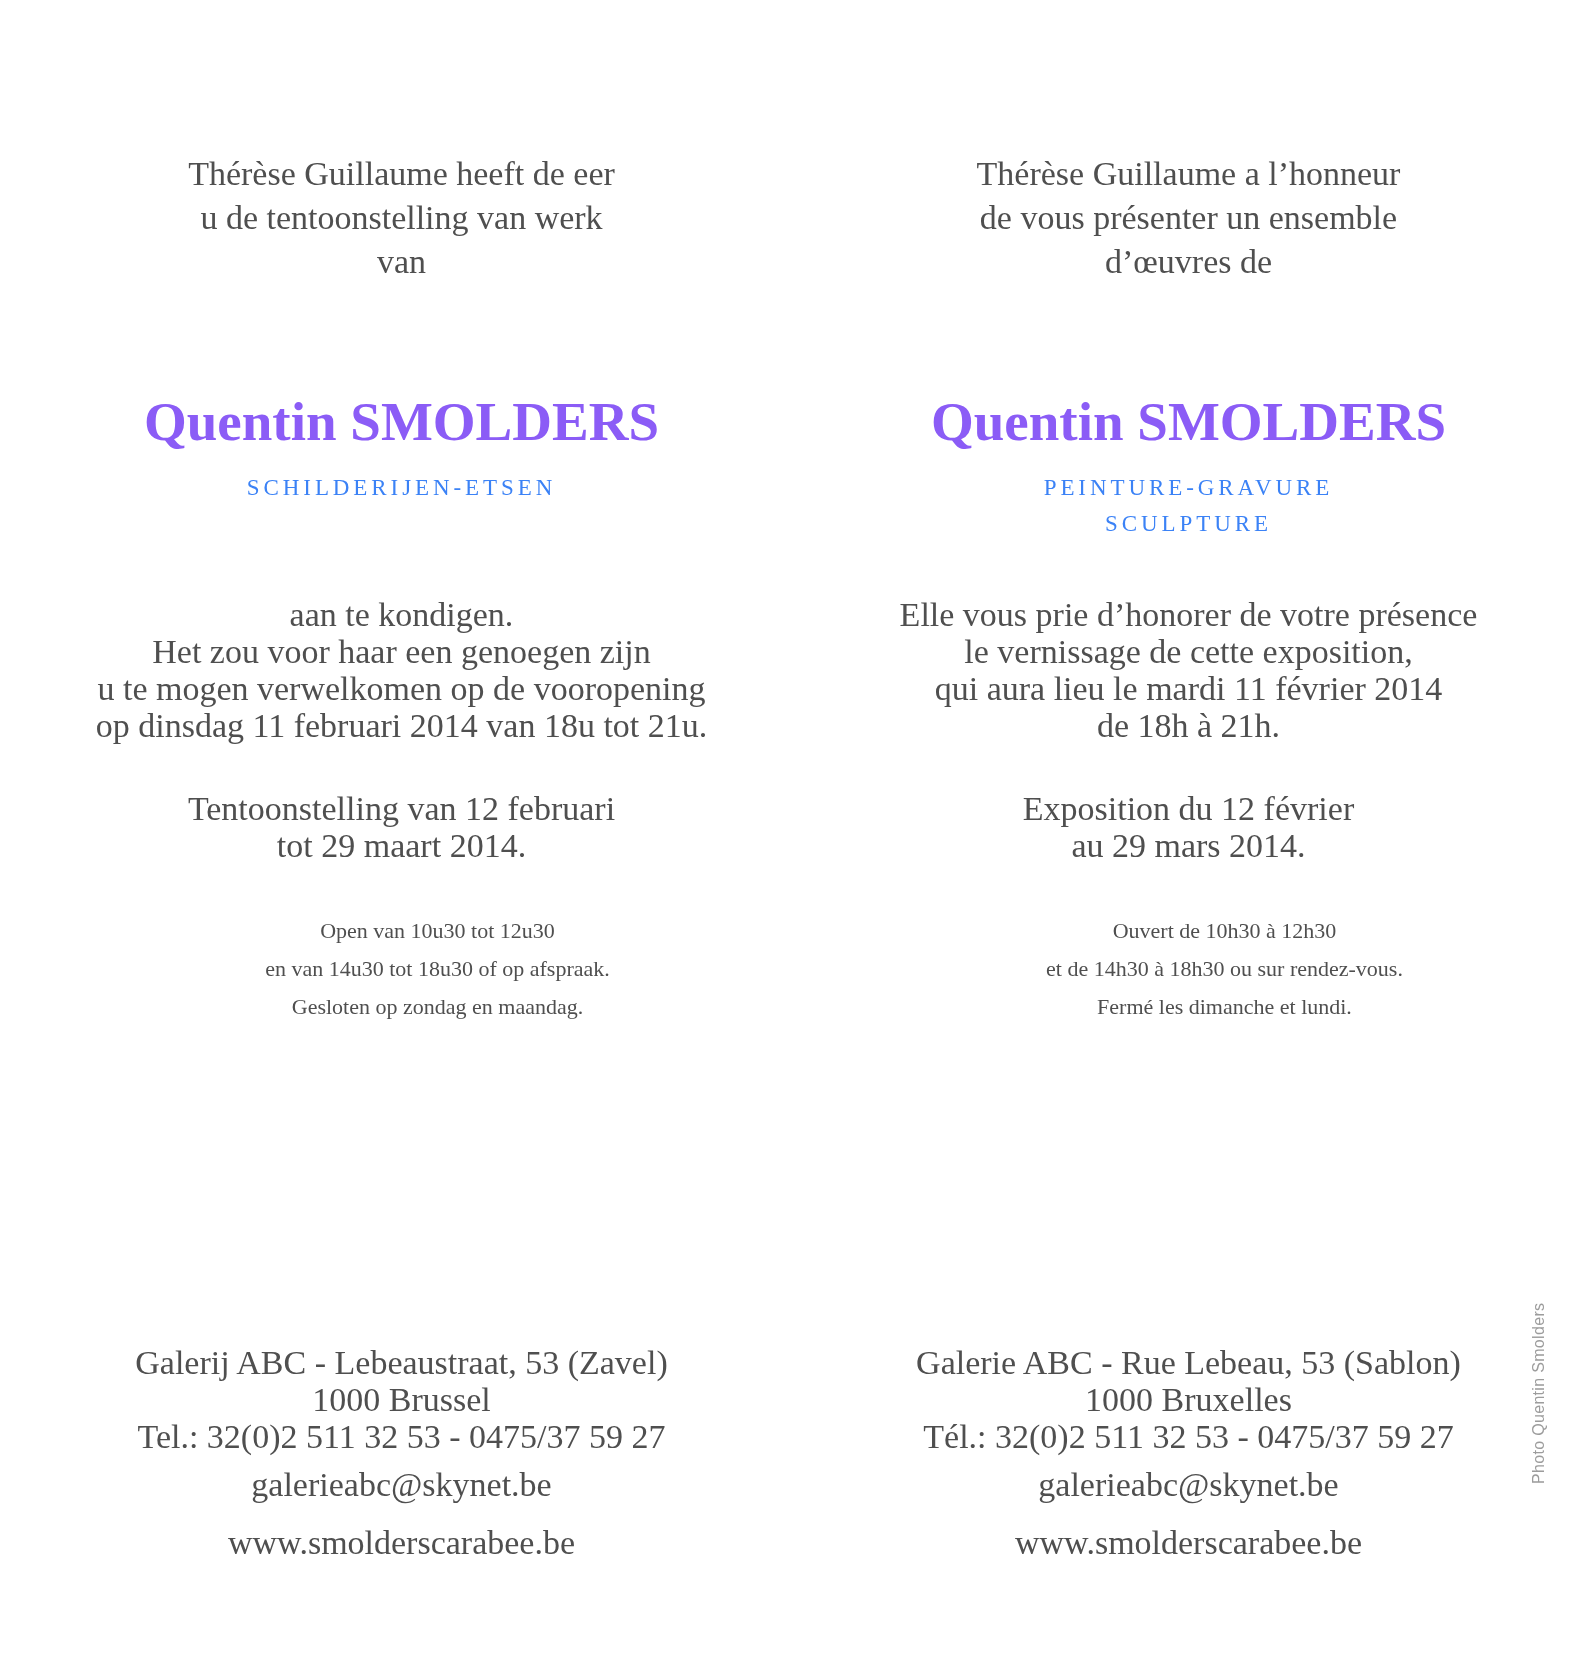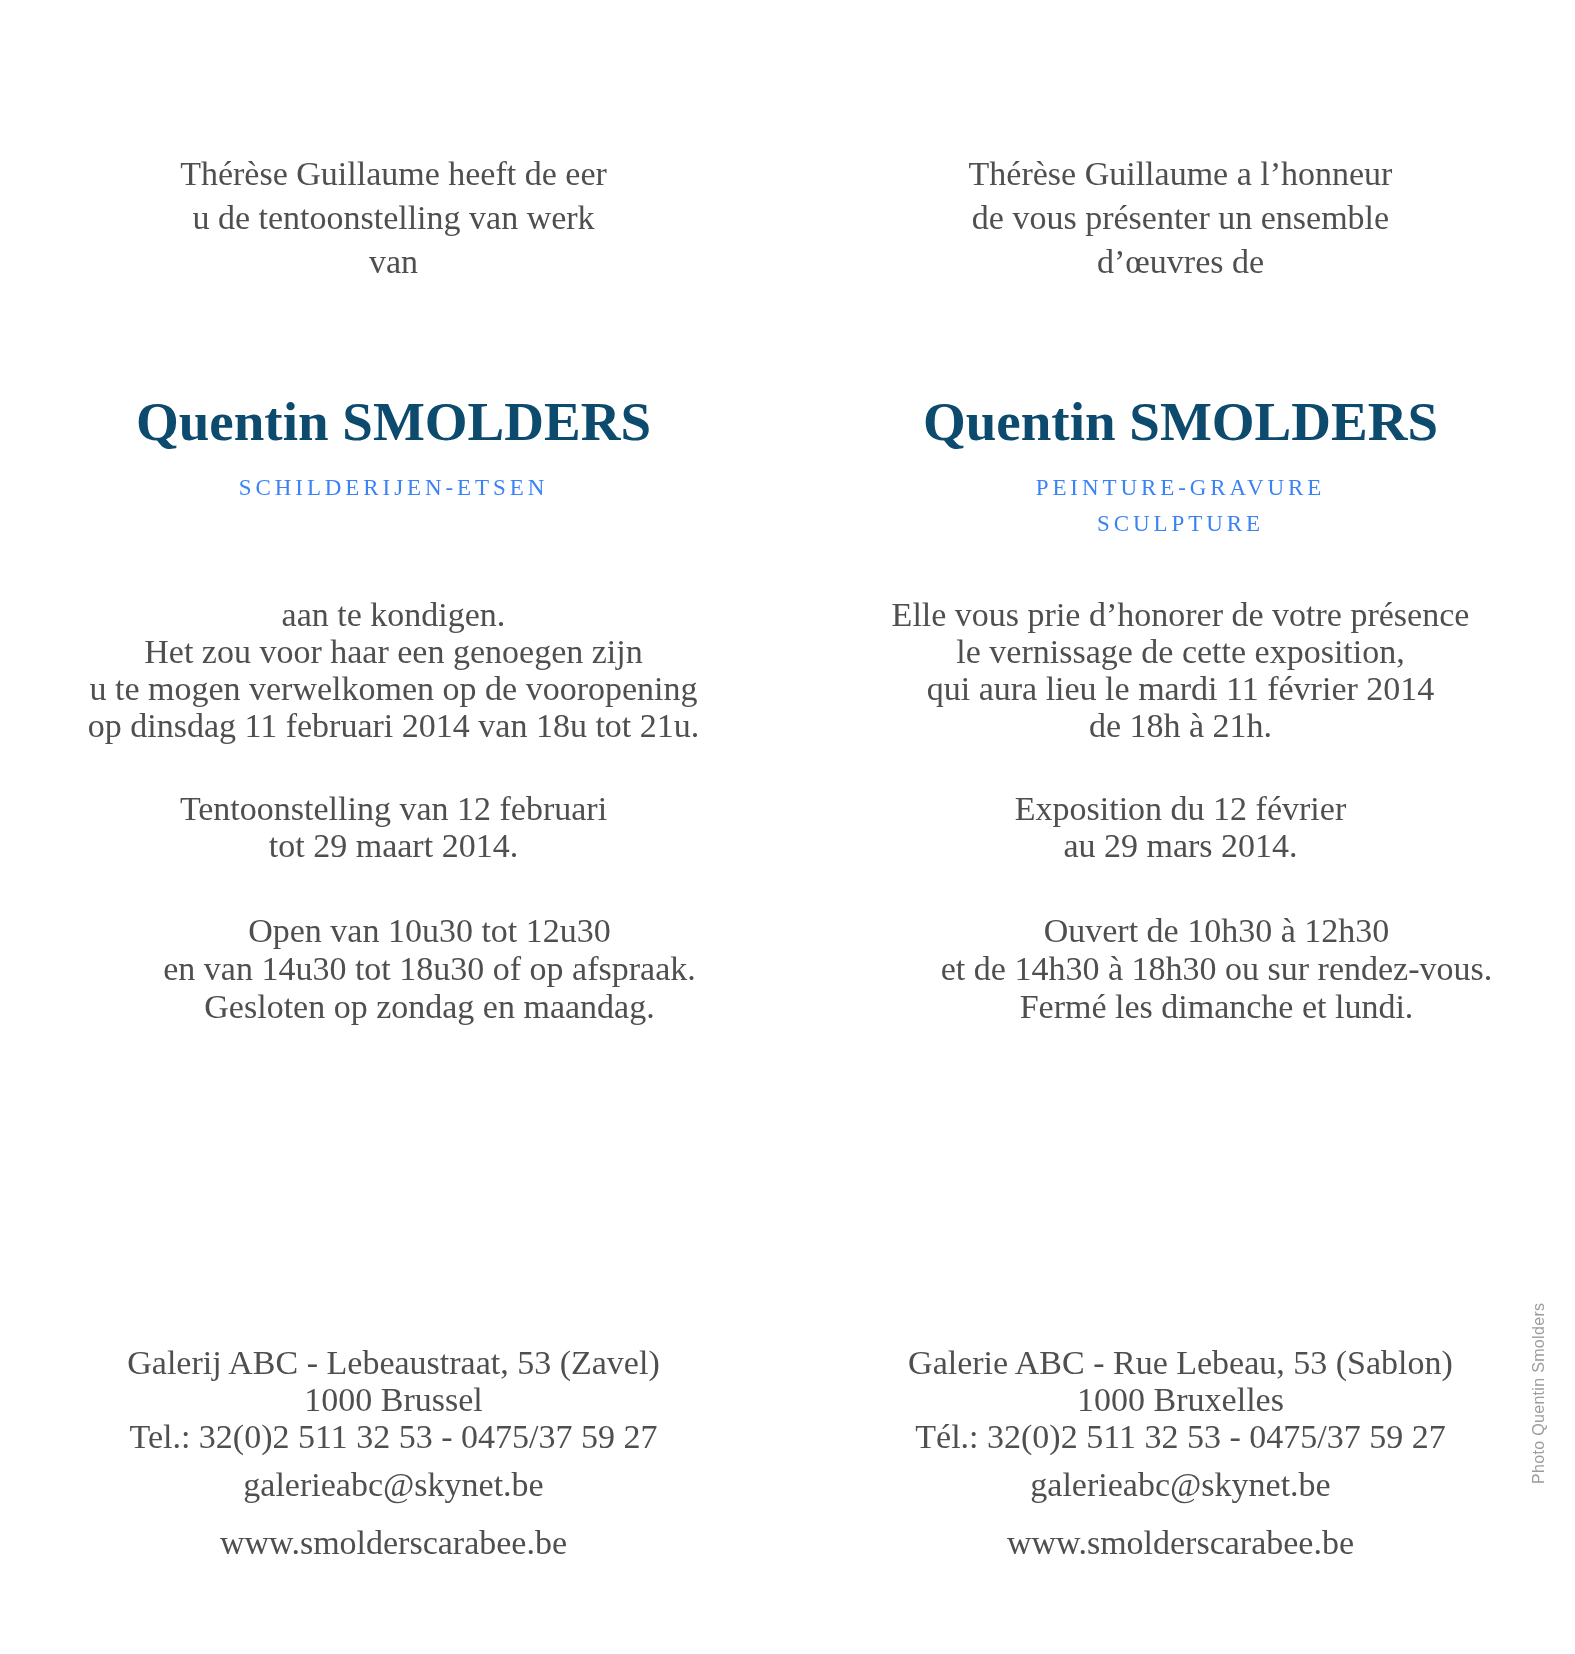--- a/index.html
+++ b/index.html
@@ -20,58 +20,58 @@
     position: absolute;
     top: 0;
     width: 787px;
     height: 1654px;
     text-align: center;
   }
   .col-left  { left: 0; }
   .col-right { left: 787px; }
   .block {
     position: absolute;
-    left: 0;
+    left: 8px;
     width: 100%;
     text-align: center;
     font-family: Liberation Serif, serif;
   }
   .intro {
     top: 152px;
     font-size: 34px;
     line-height: 44px;
   }
   .artist {
     top: 391px;
     margin: 0;
     font-size: 55px;
     line-height: 62px;
     font-weight: bold;
-    color: #0c4a6e;
+    color: #8b5cf6;
   }
   .disciplines {
     top: 470px;
     font-size: 23px;
     line-height: 36px;
     letter-spacing: 0.17em;
     color: #3b82f6;
   }
   .announcement {
     top: 596px;
     font-size: 34px;
     line-height: 37px;
   }
   .dates {
     top: 790px;
     font-size: 34px;
     line-height: 37px;
   }
   .hours {
     top: 912px;
-    font-size: 34px;
+    font-size: 22px;
     line-height: 38px;
     padding-left: 36px;
   }
   .gallery {
     top: 1333px;
     font-size: 34px;
     line-height: 37px;
     margin-top: 11px;
   }
   .email {

